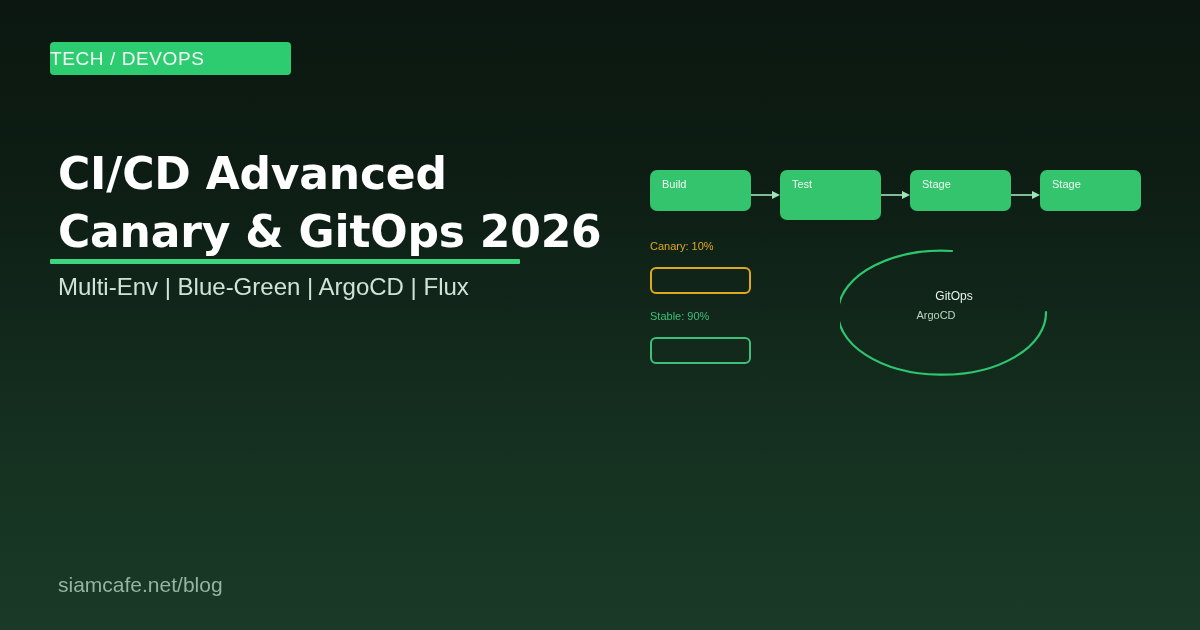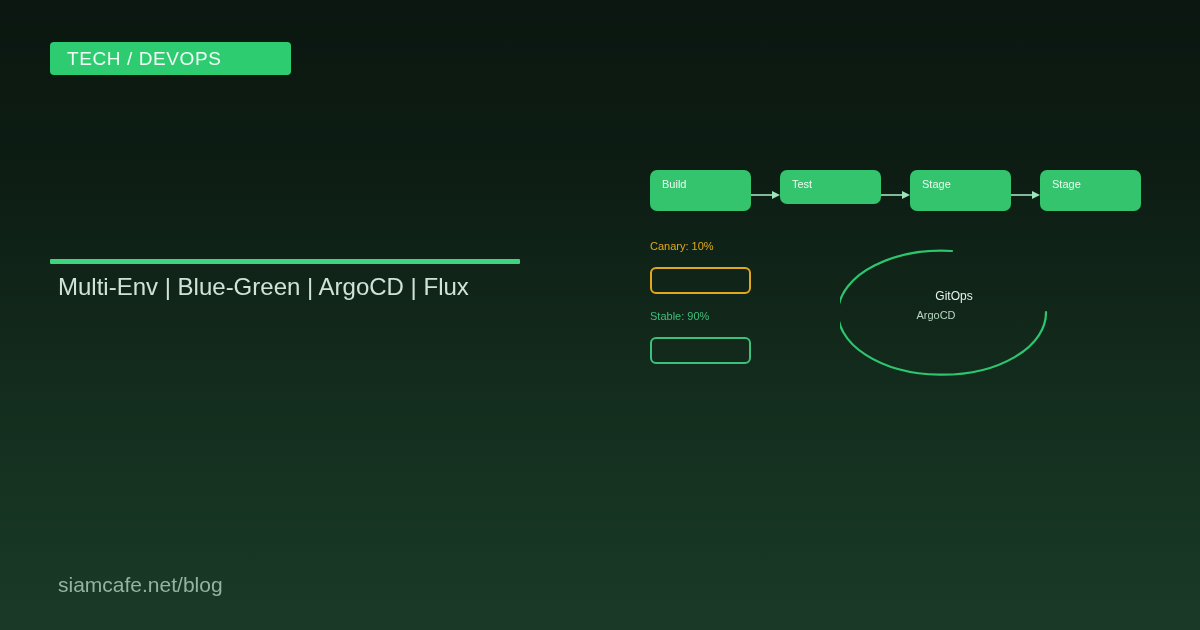--- a/index.html
+++ b/index.html
@@ -26,21 +26,21 @@
     position: absolute;
     left: 50px;
     top: 42px;
     width: 241px;
     height: 33px;
     background: #2ecc71;
     border-radius: 4px;
     display: flex;
     align-items: center;
     box-sizing: border-box;
-    padding-left: 17px;
+    padding-left: 0;
   }
   .badge-text {
     color: #f2fbf6;
     font-size: 19px;
     letter-spacing: 0.6px;
     font-family: "Liberation Sans", sans-serif;
     line-height: 1;
   }
 
   .title {
@@ -163,34 +163,38 @@
 </style>
 </head>
 <body>
 
 <div id="canvas">
 
   <div class="badge">
     <span class="badge-text">TECH / DEVOPS</span>
   </div>
 
+  <h1 class="title">
+    <span class="title-line">CI/CD Advanced</span>
+    <span class="title-line">Canary &amp; GitOps 2026</span>
+  </h1>
 
   <div class="divider"></div>
 
   <div class="subtitle">Multi-Env | Blue-Green | ArgoCD | Flux</div>
 
   <div class="footer-url">siamcafe.net/blog</div>
 
   <div class="diagram">
 
     <div id="pipeline-host">
         <div class="stage-box" style="left: 10px; top: 20px; width: 101px; height: 41px; background: rgb(53, 196, 110); text-align: right;">
           <span class="stage-label">Build</span>
         </div>
-        <div class="stage-box" style="left: 140px; top: 20px; width: 101px; height: 34px; background: rgb(53, 196, 110);">
+        <div class="stage-box" style="left: 140px; top: 20px; width: 101px; height: 50px; background: rgb(53, 196, 110);">
           <span class="stage-label">Test</span>
         </div>
         <div class="stage-box" style="left: 270px; top: 20px; width: 101px; height: 41px; background: rgb(53, 196, 110);">
           <span class="stage-label">Stage</span>
         </div>
         <div class="stage-box" style="left: 400px; top: 20px; width: 101px; height: 41px; background: rgb(53, 196, 110);">
           <span class="stage-label">Stage</span>
         </div>
         <div class="pipe-arrow" style="left: 111px; top: 35px; width: 29px;"><svg width="29" height="10" viewBox="0 0 29 10">
             <line x1="0" y1="5" x2="22" y2="5" stroke="#9fe3bb" stroke-width="1.6"></line>

